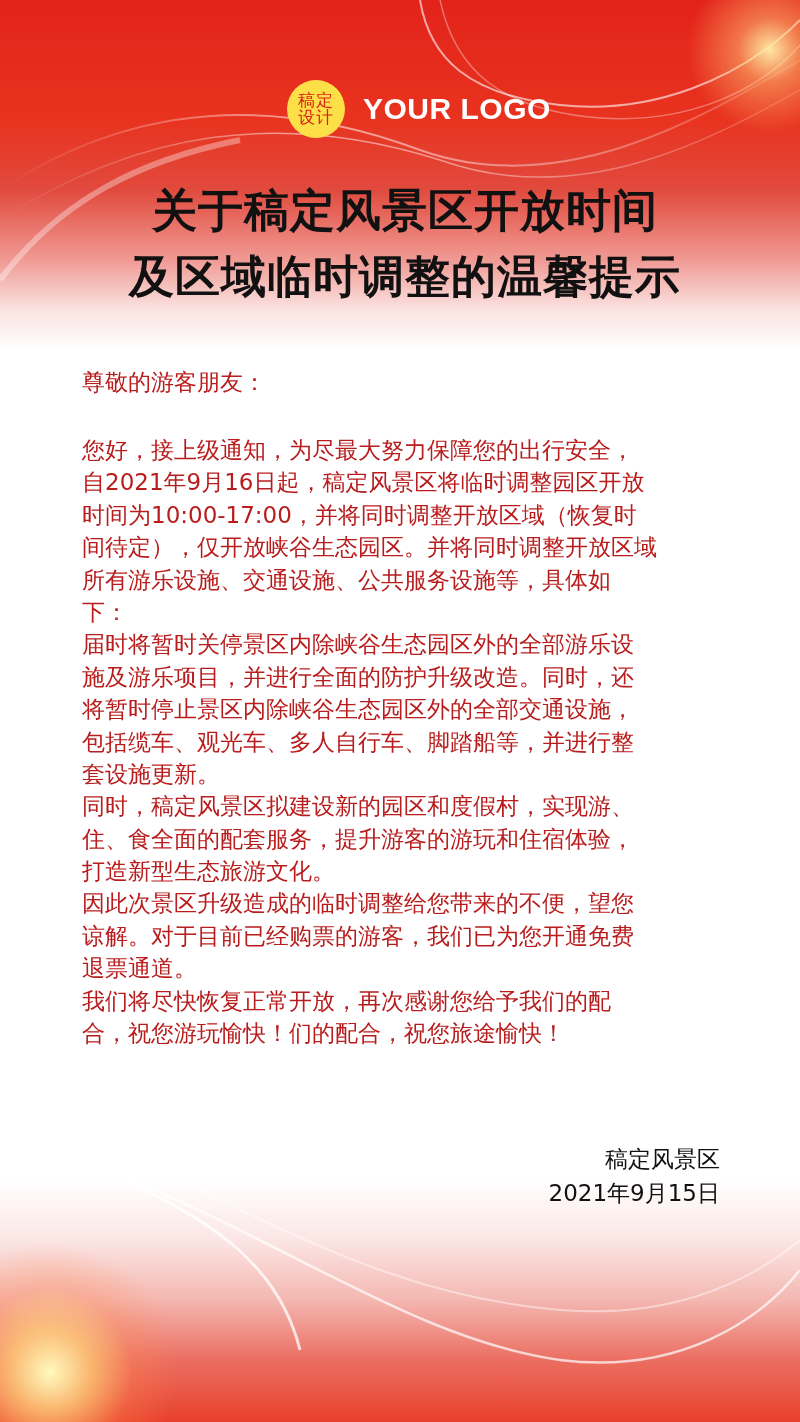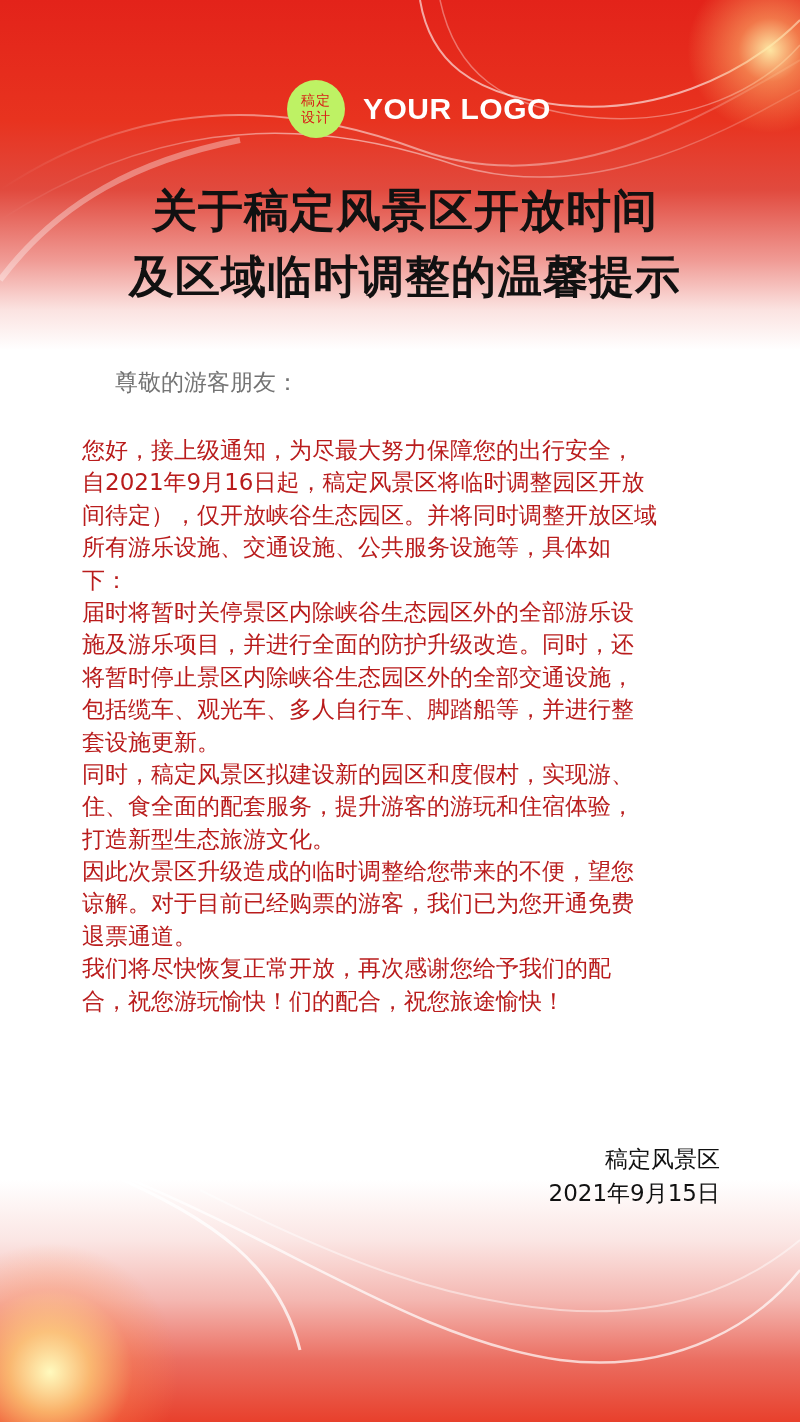--- a/index.html
+++ b/index.html
@@ -28,40 +28,40 @@
       background: radial-gradient(circle, rgba(255,250,190,1) 0%, rgba(255,210,120,0.75) 22%, rgba(255,140,80,0.3) 45%, rgba(255,120,60,0) 70%);
     }
     .content { position: relative; z-index: 1; width: 800px; height: 1422px; }
 
     .logo {
       position: absolute; left: 287px; top: 80px;
       display: flex; align-items: center; gap: 18px;
     }
     .logo-badge {
       width: 58px; height: 58px; border-radius: 50%;
-      background: #bef264;
+      background: #fde047;
       display: flex; flex-direction: column; align-items: center; justify-content: center;
-      color: #d81e16; font-size: 14px; line-height: 17px; letter-spacing: 1px;
+      color: #d81e16; font-size: 17px; line-height: 17px; letter-spacing: 1px;
     }
     .logo-text {
       color: #ffffff; font-size: 30px; font-weight: bold;
       font-family: "Liberation Sans", "DejaVu Sans", sans-serif;
       letter-spacing: 0.5px;
     }
 
     .title {
       position: absolute; left: 0; top: 178px; width: 800px;
       text-align: center; font-weight: bold; font-size: 45px; line-height: 66px;
       color: #111; letter-spacing: 1px; padding-left: 10px;
     }
     .title div { white-space: nowrap; }
 
     .greeting {
       position: absolute; left: 82px; top: 366px;
-      font-size: 23px; line-height: 32px; color: #737373; margin-left: 33px;
+      font-size: 23px; line-height: 32px; color: #b91c1c;
     }
     .body-text {
       position: absolute; left: 82px; top: 434px; width: 640px;
       font-size: 23px; line-height: 32.4px; color: #b91c1c;
     }
     .body-text .line { white-space: nowrap; height: 32.4px; }
 
     .signature {
       position: absolute; right: 80px; top: 1142px; text-align: right;
       font-size: 23px; line-height: 34px; color: #111; margin-left: 44px;
@@ -105,20 +105,21 @@
   <div class="title">
     <div>关于稿定风景区开放时间</div>
     <div>及区域临时调整的温馨提示</div>
   </div>
 
   <div class="greeting">尊敬的游客朋友：</div>
 
   <div class="body-text">
     <div class="line">您好，接上级通知，为尽最大努力保障您的出行安全，</div>
     <div class="line">自2021年9月16日起，稿定风景区将临时调整园区开放</div>
+    <div class="line">时间为10:00-17:00，并将同时调整开放区域（恢复时</div>
     <div class="line">间待定），仅开放峡谷生态园区。并将同时调整开放区域</div>
     <div class="line">所有游乐设施、交通设施、公共服务设施等，具体如</div>
     <div class="line">下：</div>
     <div class="line">届时将暂时关停景区内除峡谷生态园区外的全部游乐设</div>
     <div class="line">施及游乐项目，并进行全面的防护升级改造。同时，还</div>
     <div class="line">将暂时停止景区内除峡谷生态园区外的全部交通设施，</div>
     <div class="line">包括缆车、观光车、多人自行车、脚踏船等，并进行整</div>
     <div class="line">套设施更新。</div>
     <div class="line">同时，稿定风景区拟建设新的园区和度假村，实现游、</div>
     <div class="line">住、食全面的配套服务，提升游客的游玩和住宿体验，</div>

